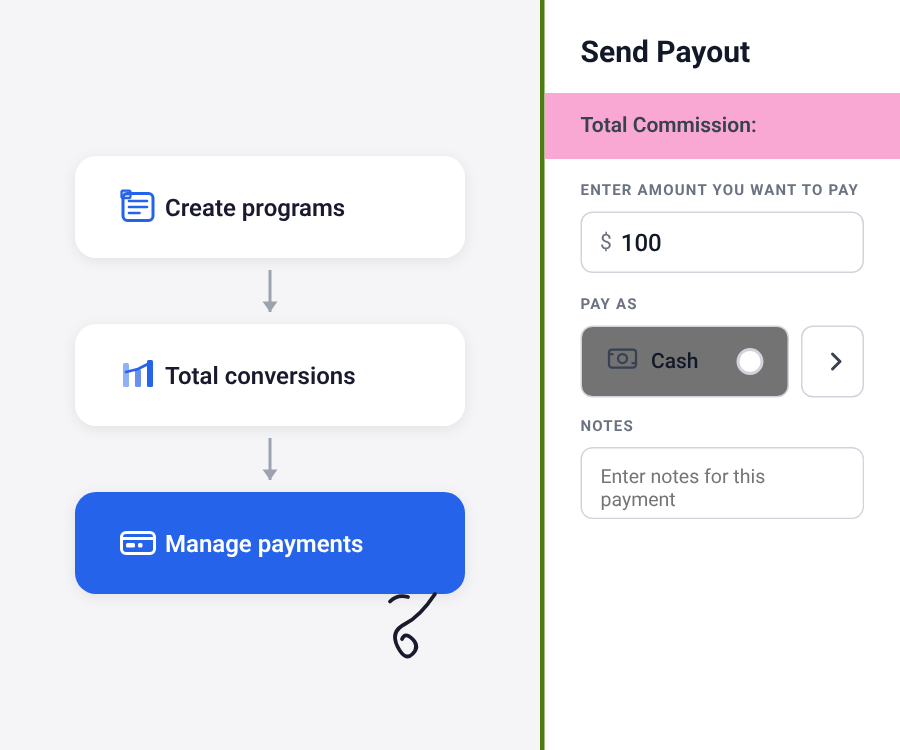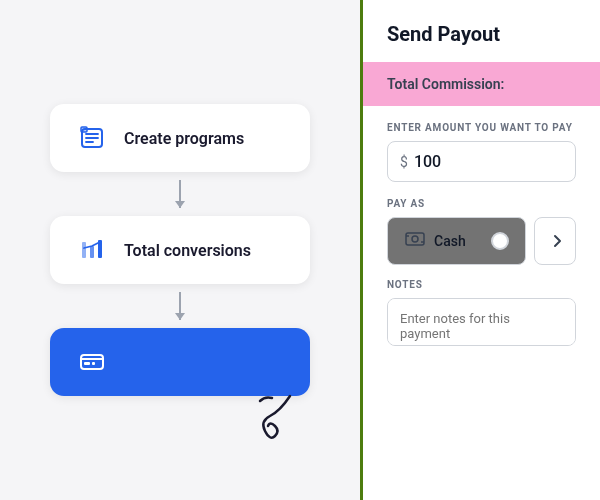--- a/index.html
+++ b/index.html
@@ -23,21 +23,20 @@
       background: #f5f5f7;
       position: relative;
     }
 
     .step-card {
       background: white;
       border-radius: 14px;
       padding: 16px 24px;
       display: flex;
       align-items: center;
-      gap: 14px;
       width: 260px;
       box-shadow: 0 2px 10px rgba(0,0,0,0.08);
       margin: 0 auto;
     }
 
     .step-card.active {
       background: #2563EB;
     }
 
     .step-card.active .step-label {
@@ -251,20 +250,21 @@
 
   <div class="step-card active">
     <div class="step-icon">
       <svg width="28" height="28" viewBox="0 0 28 28" fill="none" xmlns="http://www.w3.org/2000/svg">
         <rect x="3" y="7" width="22" height="14" rx="3" stroke="white" stroke-width="2" fill="none"></rect>
         <path d="M3 11h22" stroke="white" stroke-width="2"></path>
         <rect x="6" y="14" width="6" height="3" rx="1" fill="white"></rect>
         <rect x="14" y="14" width="3" height="3" rx="1" fill="white"></rect>
       </svg>
     </div>
+    <span class="step-label">Manage payments</span>
   </div>
 
   <div class="doodle">
     <svg width="80" height="70" viewBox="0 0 80 70" fill="none" xmlns="http://www.w3.org/2000/svg">
       <path d="M60 20 Q50 35 40 40 Q30 45 35 55 Q40 65 45 60 Q50 55 45 50 Q40 45 38 50" stroke="#1a1a2e" stroke-width="2.5" stroke-linecap="round" stroke-linejoin="round" fill="none"></path>
       <path d="M30 25 Q35 20 42 22" stroke="#1a1a2e" stroke-width="2.5" stroke-linecap="round" fill="none"></path>
     </svg>
   </div>
 </div>
 

